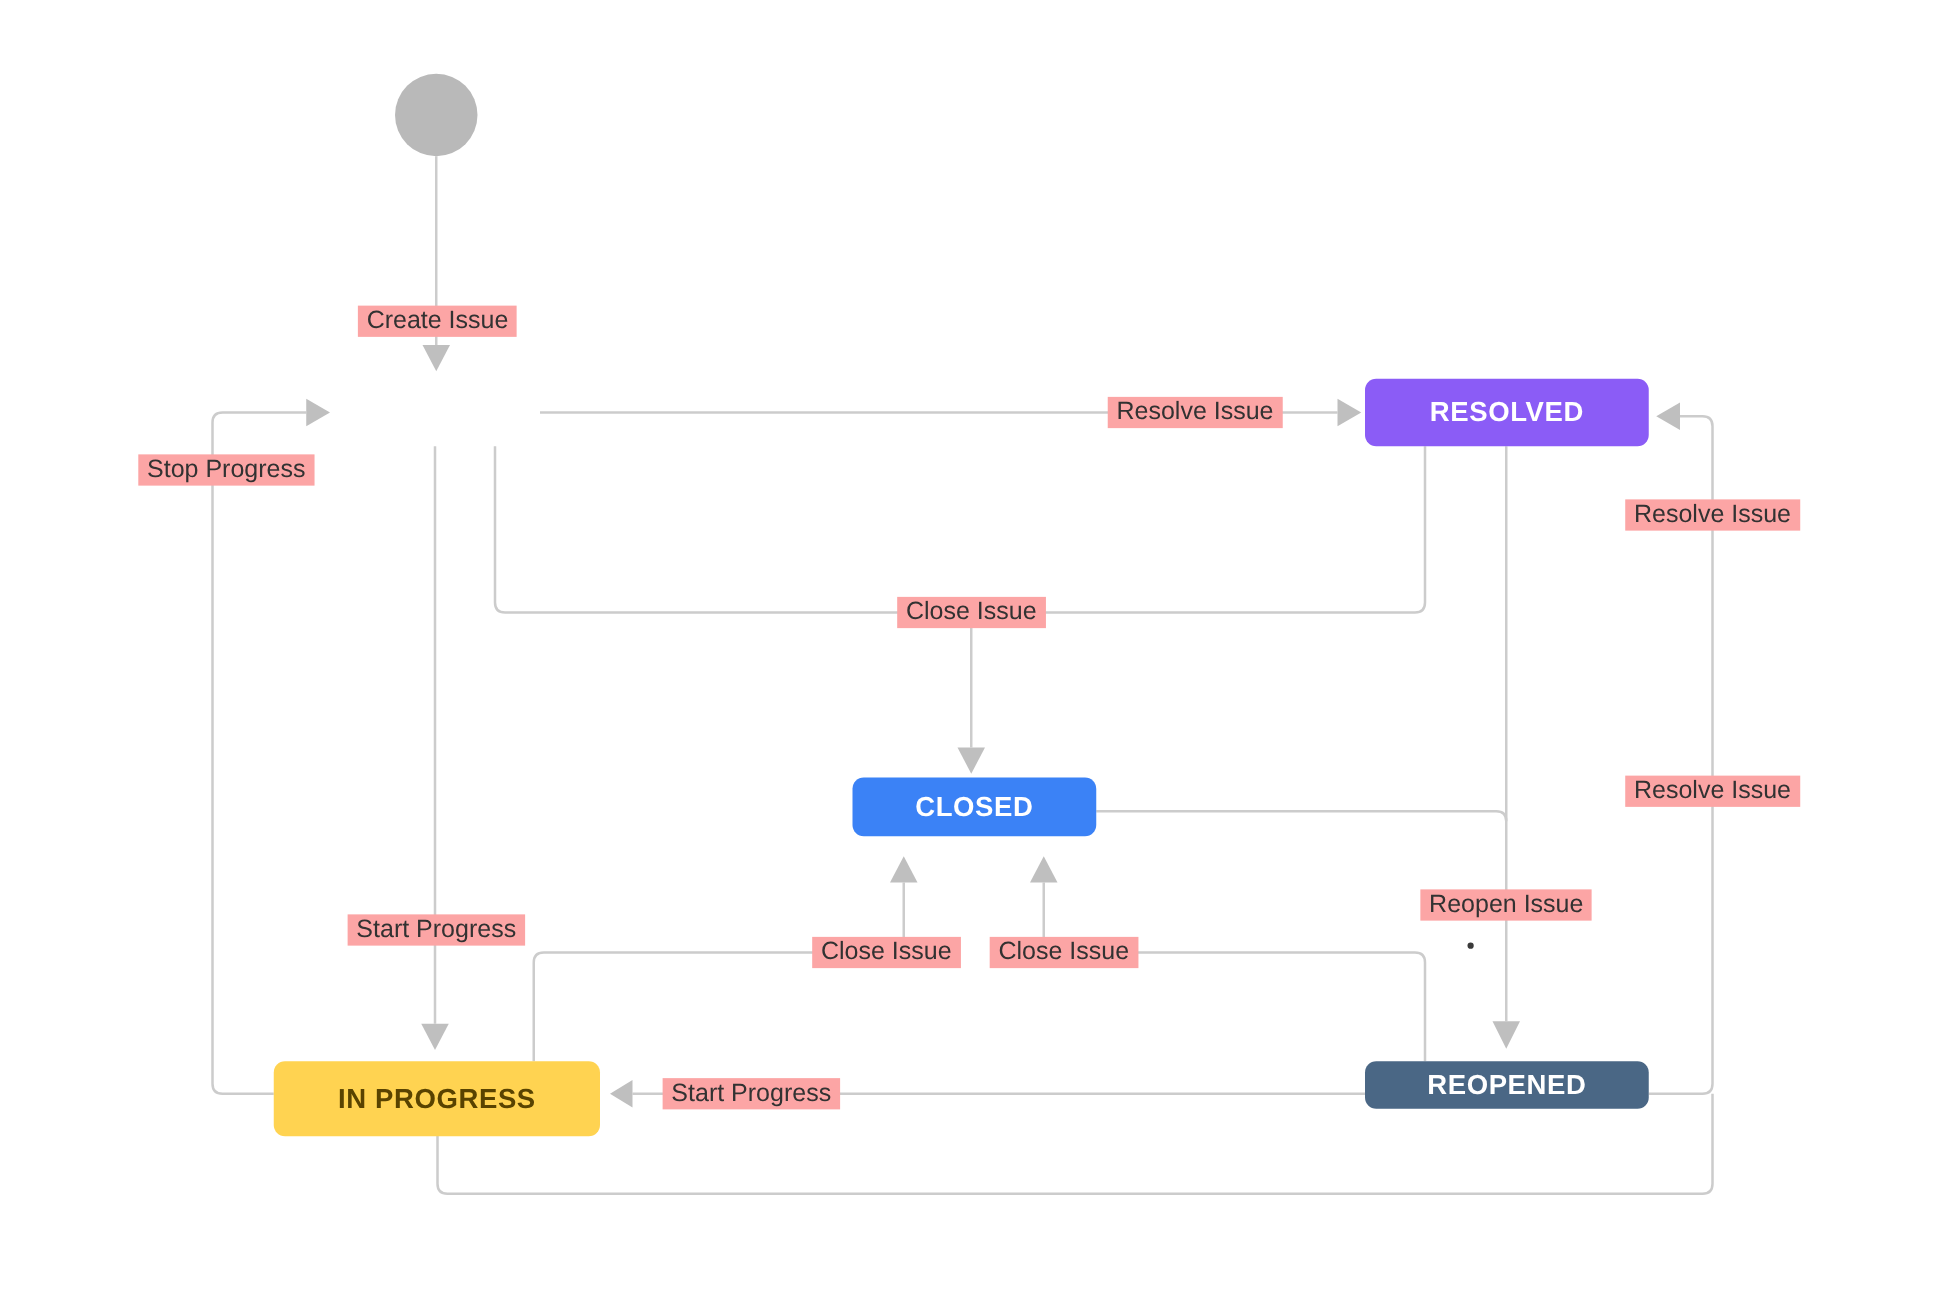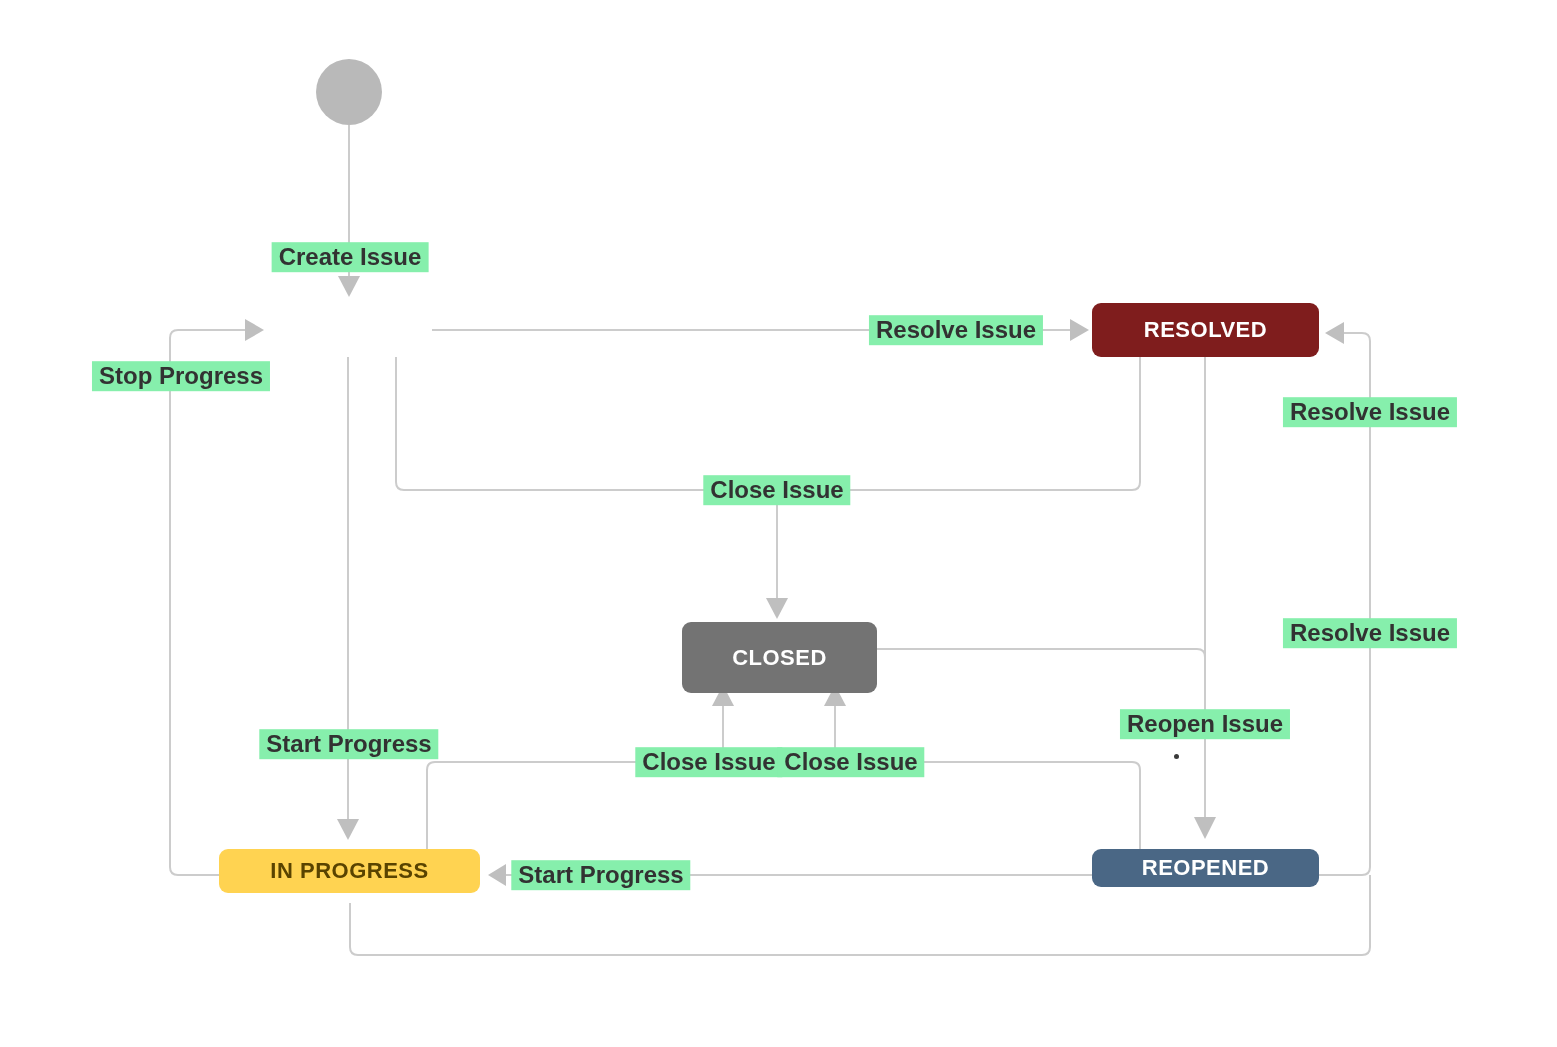--- a/index.html
+++ b/index.html
@@ -4,22 +4,22 @@
 <style>
   html,body{margin:0;padding:0;background:#ffffff;font-family:"Liberation Sans",sans-serif;}
   .canvas{position:relative;width:1557px;height:1047px;background:#ffffff;overflow:hidden;}
   svg.edges{position:absolute;left:0;top:0;width:1557px;height:1047px;}
   .edge{fill:none;stroke:var(--line-color,#cccccc);stroke-width:2px;}
   .arrow{fill:var(--arrow-color,#bfbfbf);stroke:none;}
   .start-circle{position:absolute;left:316px;top:59px;width:66px;height:66px;border-radius:50%;
     background:var(--start-color,#b9b9b9);}
   .node{position:absolute;display:flex;align-items:center;justify-content:center;
     border-radius:9px;font-weight:bold;font-size:22px;letter-spacing:0.5px;cursor:default;}
-  .elabel{position:absolute;transform:translate(-50%,-50%);background:#86efac;
-    padding:1px 7px;font-weight:bold;font-size:24px;line-height:1.15;white-space:nowrap;
+  .elabel{position:absolute;transform:translate(-50%,-50%);background:#fca5a5;
+    padding:1px 7px;font-weight:normal;font-size:20px;line-height:1.15;white-space:nowrap;
     color:var(--elabel-color,#323232);}
   .stray-dot{position:absolute;left:1174px;top:754px;width:5px;height:5px;border-radius:50%;
     background:#3a3a3a;}
 </style>
 </head>
 <body>
 
 <div class="canvas">
 
   <svg class="edges" viewBox="0 0 1557 1047" xmlns="http://www.w3.org/2000/svg">
@@ -56,25 +56,25 @@
 
     <path class="edge" d="M1319,875 H1362 Q1370,875 1370,867 V341 Q1370,333 1362,333 H1344"></path>
     <polygon class="arrow" points="1344,322 1344,344 1325,333"></polygon>
 
     <path class="edge" d="M350,903 V947 Q350,955 358,955 H1362 Q1370,955 1370,947 V875"></path>
   </svg>
 
   <div class="start-circle"></div>
 
 
-  <div class="node" style="left: 1092px; top: 303px; width: 227px; height: 54px; background-color: #7f1d1d; color: rgb(255, 255, 255);">RESOLVED</div>
+  <div class="node" style="left: 1092px; top: 303px; width: 227px; height: 54px; background-color: #8b5cf6; color: rgb(255, 255, 255);">RESOLVED</div>
 
-  <div class="node" style="left: 682px; top: 622px; width: 195px; height: 71px; background-color: #737373; color: rgb(255, 255, 255);">CLOSED</div>
+  <div class="node" style="left: 682px; top: 622px; width: 195px; height: 47px; background-color: #3b82f6; color: rgb(255, 255, 255);">CLOSED</div>
 
-  <div class="node" style="left: 219px; top: 849px; width: 261px; height: 44px; background-color: rgb(255, 211, 81); color: rgb(89, 67, 0);">IN PROGRESS</div>
+  <div class="node" style="left: 219px; top: 849px; width: 261px; height: 60px; background-color: rgb(255, 211, 81); color: rgb(89, 67, 0);">IN PROGRESS</div>
 
   <div class="node" style="left: 1092px; top: 849px; width: 227px; height: 38px; background-color: rgb(74, 103, 133); color: rgb(255, 255, 255);">REOPENED</div>
 
   <div class="elabel" style="left:350px;top:257px;">Create Issue</div>
 
   <div class="elabel" style="left:956px;top:330px;">Resolve Issue</div>
 
   <div class="elabel" style="left:181px;top:376px;">Stop Progress</div>
 
   <div class="elabel" style="left:777px;top:490px;">Close Issue</div>

